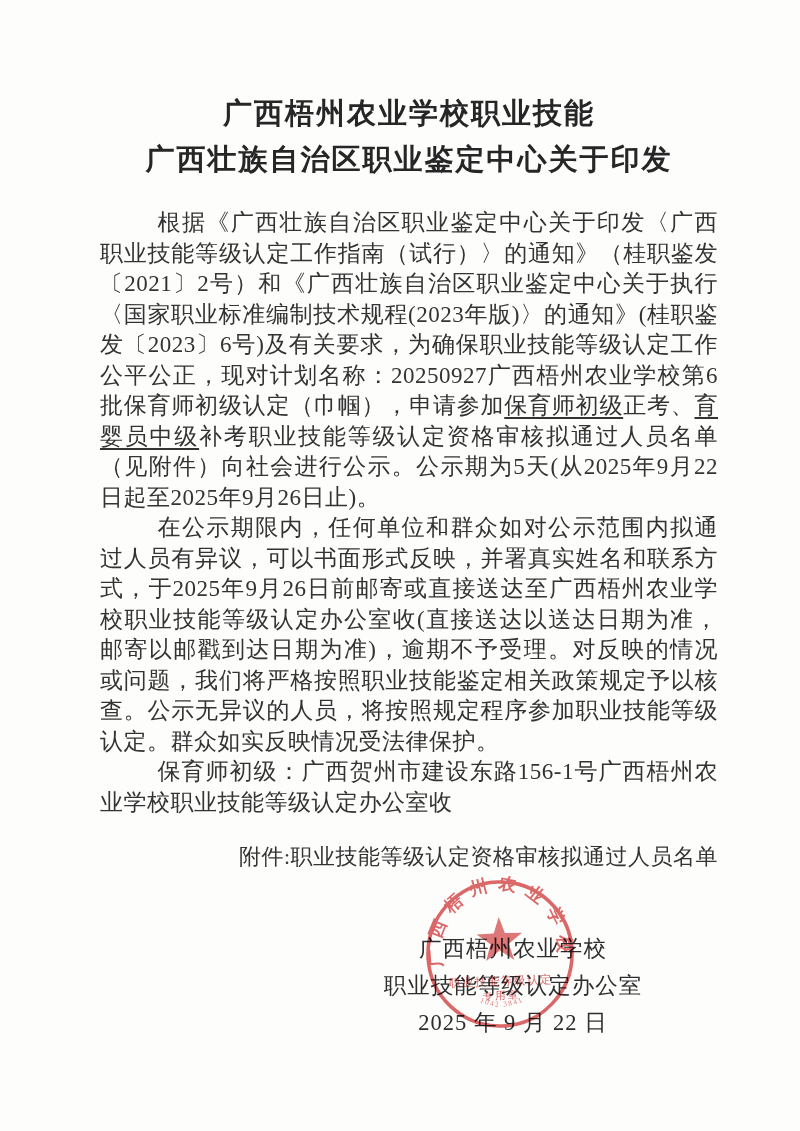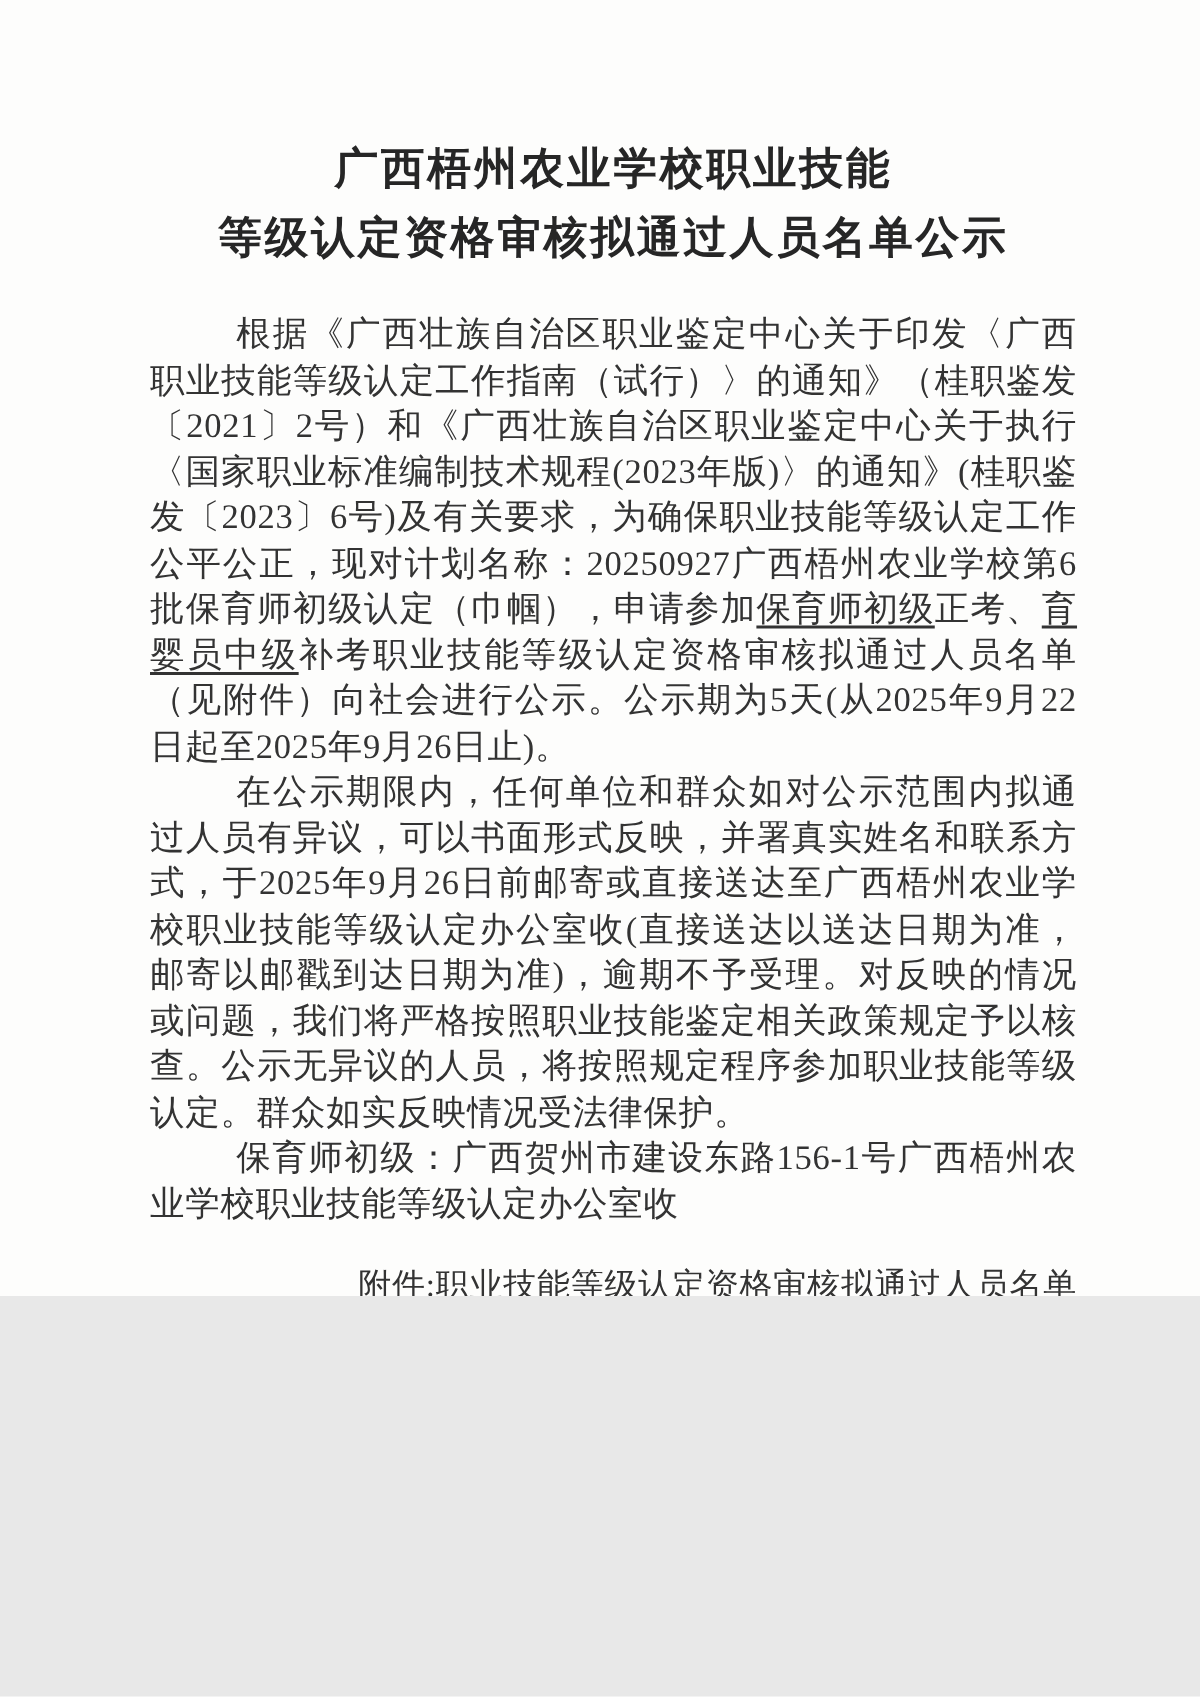--- a/index.html
+++ b/index.html
@@ -1,20 +1,20 @@
 <!DOCTYPE html>
 <html><head>
 <meta charset="utf-8">
 <style>
   * { margin: 0; padding: 0; box-sizing: border-box; }
   html, body { background: #e8e8e8; }
   .page {
     position: relative;
     width: 800px;
-    height: 864px;
+    height: 1131px;
     margin: 0 auto;
     background: #fdfdfc;
     overflow: hidden;
     font-family: "Liberation Serif", "DejaVu Serif", serif;
     color: #303030;
   }
   .content {
     padding: 90px 82px 0 100px;
   }
   .doc-title {
@@ -70,21 +70,21 @@
 </style>
 </head>
 <body>
 
 <div class="page">
 
   <div class="content">
 
     <div class="doc-title">
       <span class="t-line">广西梧州农业学校职业技能</span>
-      <span class="t-line">等级认定资格审核拟通过人员名单公示</span>
+      <span class="t-line">广西壮族自治区职业鉴定中心关于印发</span>
     </div>
 
     <div class="body-text">
       <p class="para"><span>根据《广西壮族自治区职业鉴定中心关于印发〈广西职业技能等级认定工作指南（试行）〉的通知》（桂职鉴发〔2021〕2号）和《广西壮族自治区职业鉴定中心关于执行〈国家职业标准编制技术规程(2023年版)〉的通知》(桂职鉴发〔2023〕6号)及有关要求，为确保职业技能等级认定工作公平公正，现对计划名称：20250927广西梧州农业学校第6批保育师初级认定（巾帼），申请参加</span><span class="u">保育师初级</span><span>正考、</span><span class="u">育婴员中级</span><span>补考职业技能等级认定资格审核拟通过人员名单（见附件）向社会进行公示。公示期为5天(从2025年9月22日起至2025年9月26日止)。</span></p>
       <p class="para"><span>在公示期限内，任何单位和群众如对公示范围内拟通过人员有异议，可以书面形式反映，并署真实姓名和联系方式，于2025年9月26日前邮寄或直接送达至广西梧州农业学校职业技能等级认定办公室收(直接送达以送达日期为准，邮寄以邮戳到达日期为准)，逾期不予受理。对反映的情况或问题，我们将严格按照职业技能鉴定相关政策规定予以核查。公示无异议的人员，将按照规定程序参加职业技能等级认定。群众如实反映情况受法律保护。</span></p>
       <p class="para"><span>保育师初级：广西贺州市建设东路156-1号广西梧州农业学校职业技能等级认定办公室收</span></p>
     </div>
 
     <div class="attachment-line">附件:职业技能等级认定资格审核拟通过人员名单</div>
 

